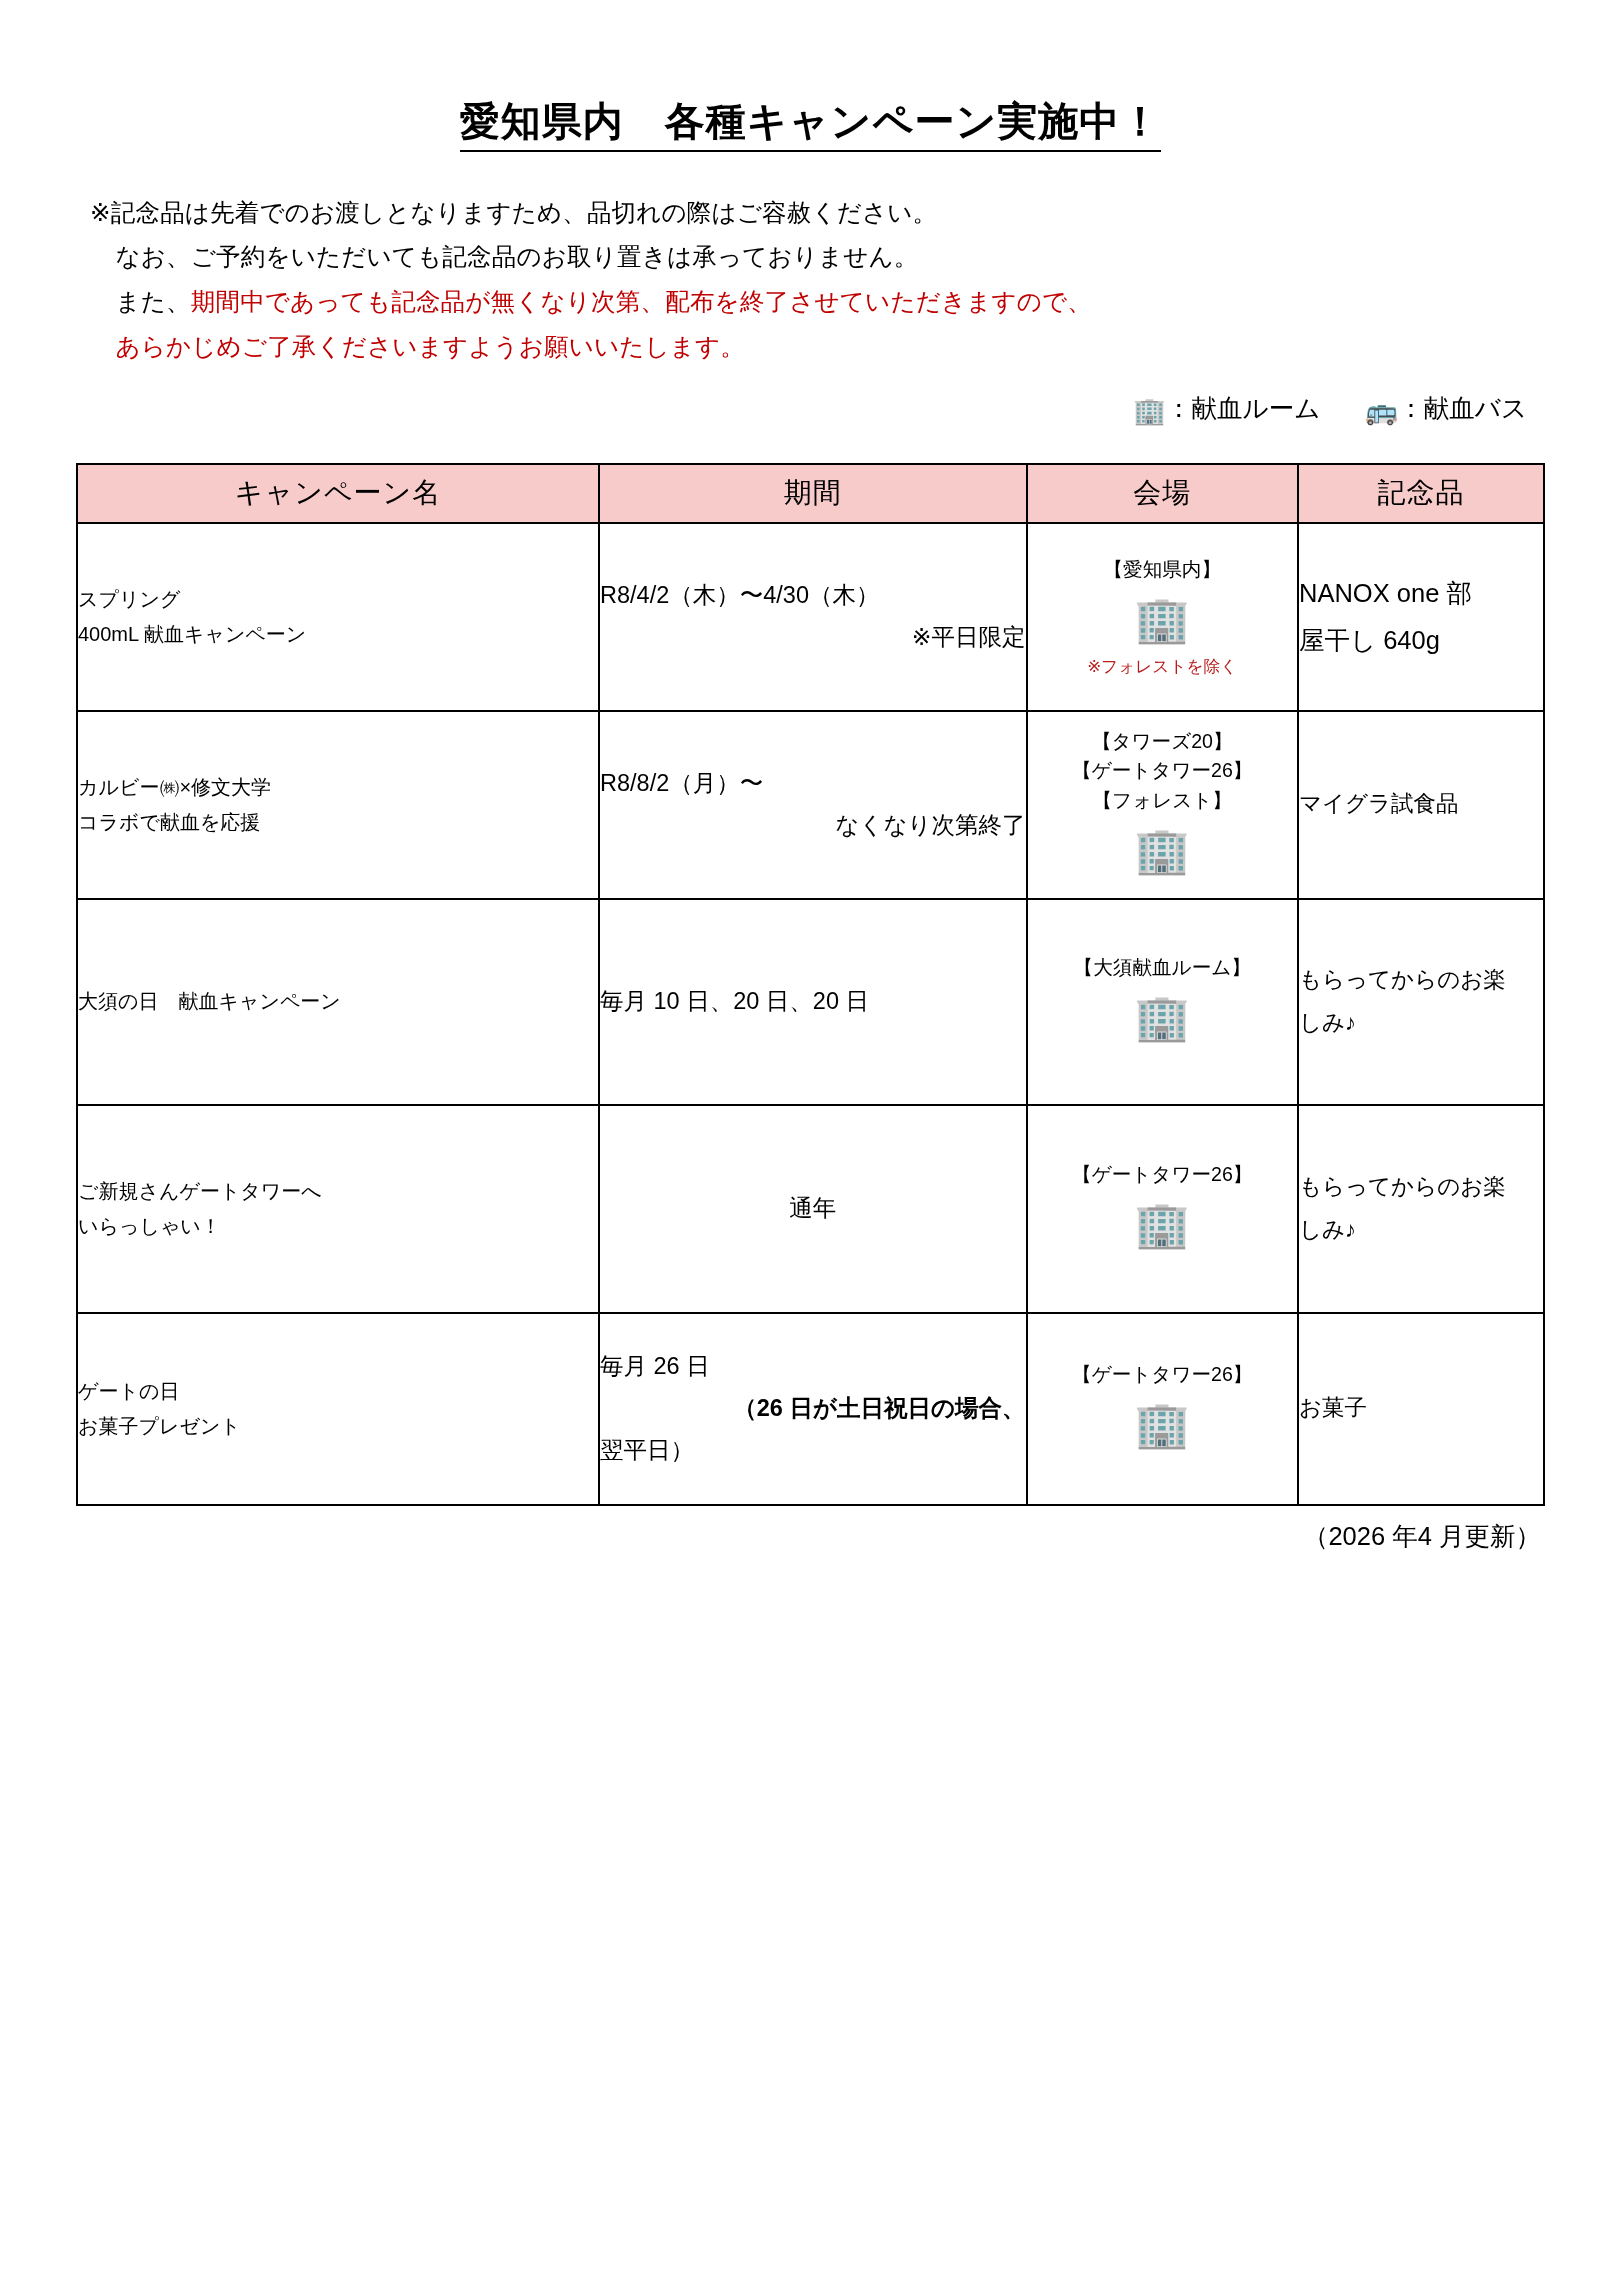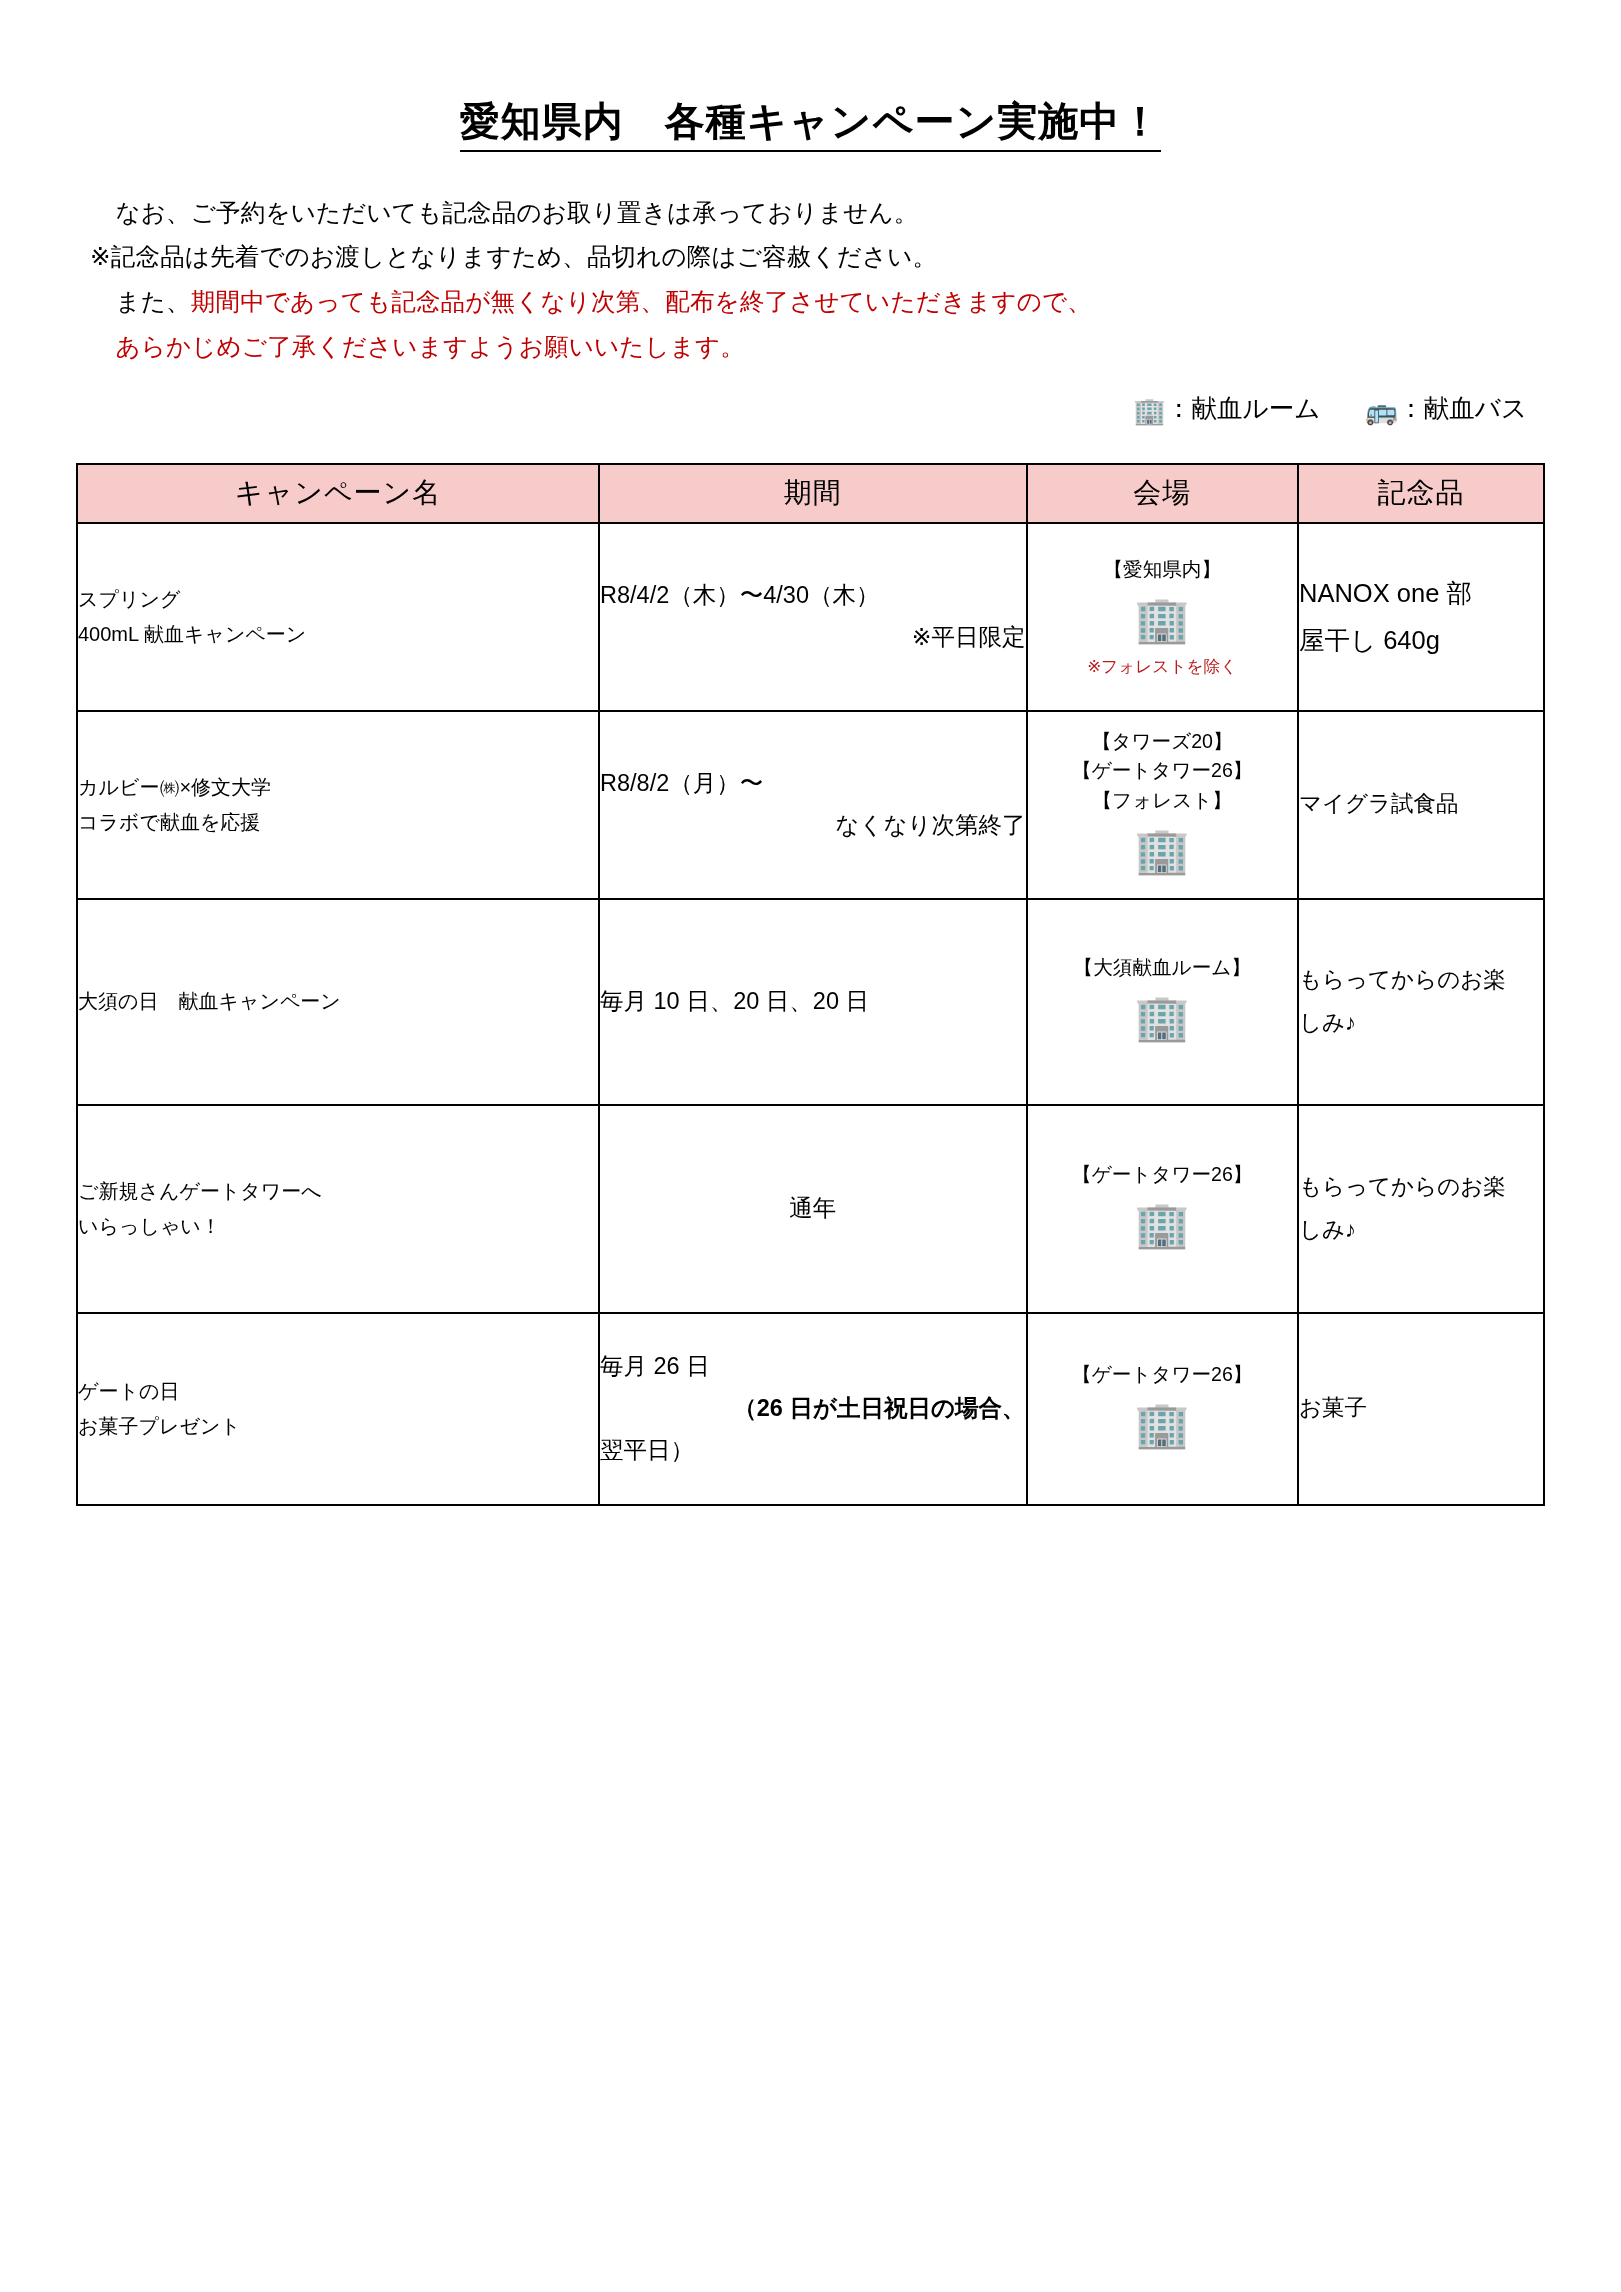--- a/index.html
+++ b/index.html
@@ -167,22 +167,22 @@
 </head>
 <body>
 
 <div class="page">
 
   <div class="title-wrap">
     <span class="doc-title">愛知県内　各種キャンペーン実施中！</span>
   </div>
 
   <div class="notice">
+    <div class="notice-line">※記念品は先着でのお渡しとなりますため、品切れの際はご容赦ください。</div>
     <div class="notice-line indent">なお、ご予約をいただいても記念品のお取り置きは承っておりません。</div>
-    <div class="notice-line">※記念品は先着でのお渡しとなりますため、品切れの際はご容赦ください。</div>
     <div class="notice-line indent"><span>また、</span><span class="red">期間中であっても記念品が無くなり次第、配布を終了させていただきますので、</span></div>
     <div class="notice-line indent red">あらかじめご了承くださいますようお願いいたします。</div>
   </div>
 
   <div class="legend"><span class="ico">🏢</span><span>：献血ルーム</span><span class="gap"></span><span class="ico">🚌</span><span>：献血バス</span></div>
 
   <div class="tbl-wrap">
     <table class="campaign">
       <colgroup>
         <col class="c-name">
@@ -271,15 +271,16 @@
             <span class="venue-label">【ゲートタワー26】</span>
             <span class="venue-icon">🏢</span>
           </td>
           <td class="cell-gift">お菓子</td>
         </tr>
 
       </tbody>
     </table>
   </div>
 
+  <div class="footer">（2026 年4 月更新）</div>
 
 </div>
 
 
 </body></html>

